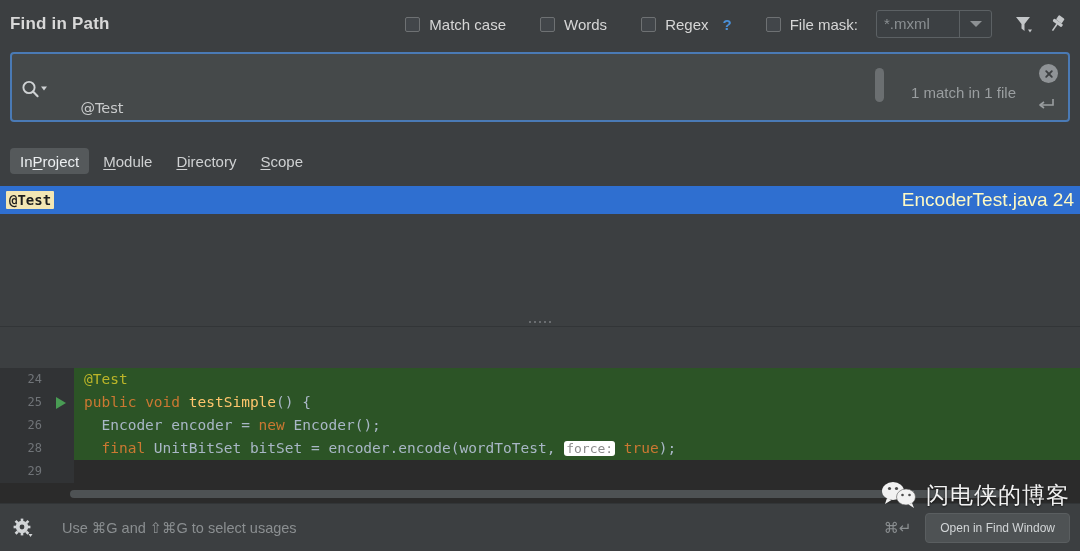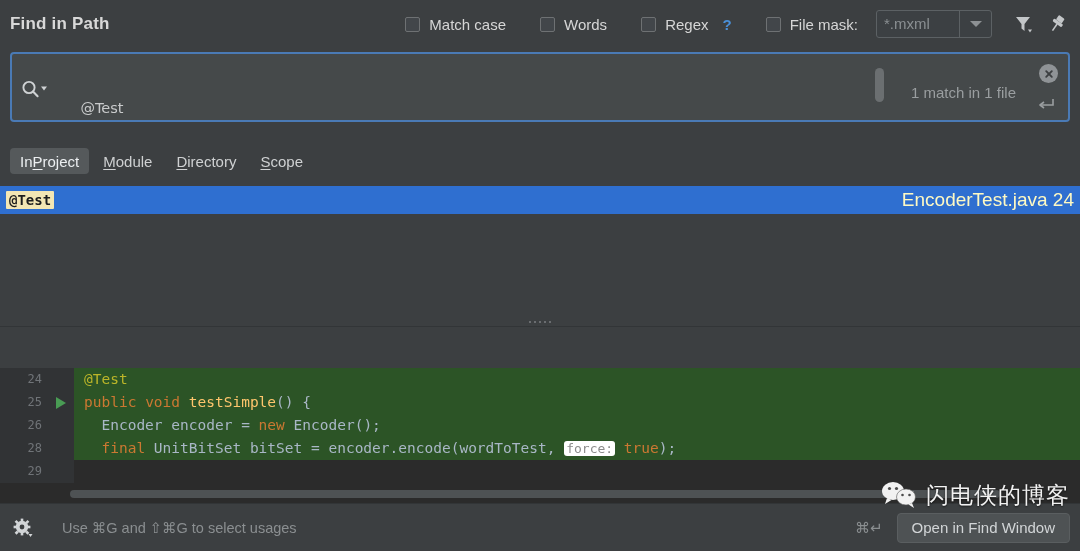--- a/index.html
+++ b/index.html
@@ -177,21 +177,21 @@
   }
   .hint-text { font-size: 14.5px; color: #8b8f91; margin-left: 22px; white-space: nowrap; }
   .bb-spacer { flex: 1 1 auto; }
   .kbd-hint {
     font-size: 15px; color: #8b8f91; margin-right: 14px; white-space: nowrap;
     font-family: "DejaVu Sans", "Liberation Sans", sans-serif;
   }
   .find-win-btn {
     height: 30px; padding: 0 14px; margin-right: 10px; border-radius: 4px;
     background: #4e5254; border: 1px solid #5a5e60; color: #d2d5d7;
-    font-size: 15px; display: flex; align-items: center; white-space: nowrap;
+    font-size: 12px; display: flex; align-items: center; white-space: nowrap;
   }
 
   
   .watermark {
     position: absolute; right: 10px; top: 478px; height: 34px;
     display: flex; align-items: center; gap: 7px; pointer-events: none;
   }
   .wm-text {
     font-size: 23px; color: #f2f2f2; font-family: "DejaVu Sans", sans-serif;
     letter-spacing: 1px; text-shadow: 0 1px 2px rgba(0,0,0,.65);

